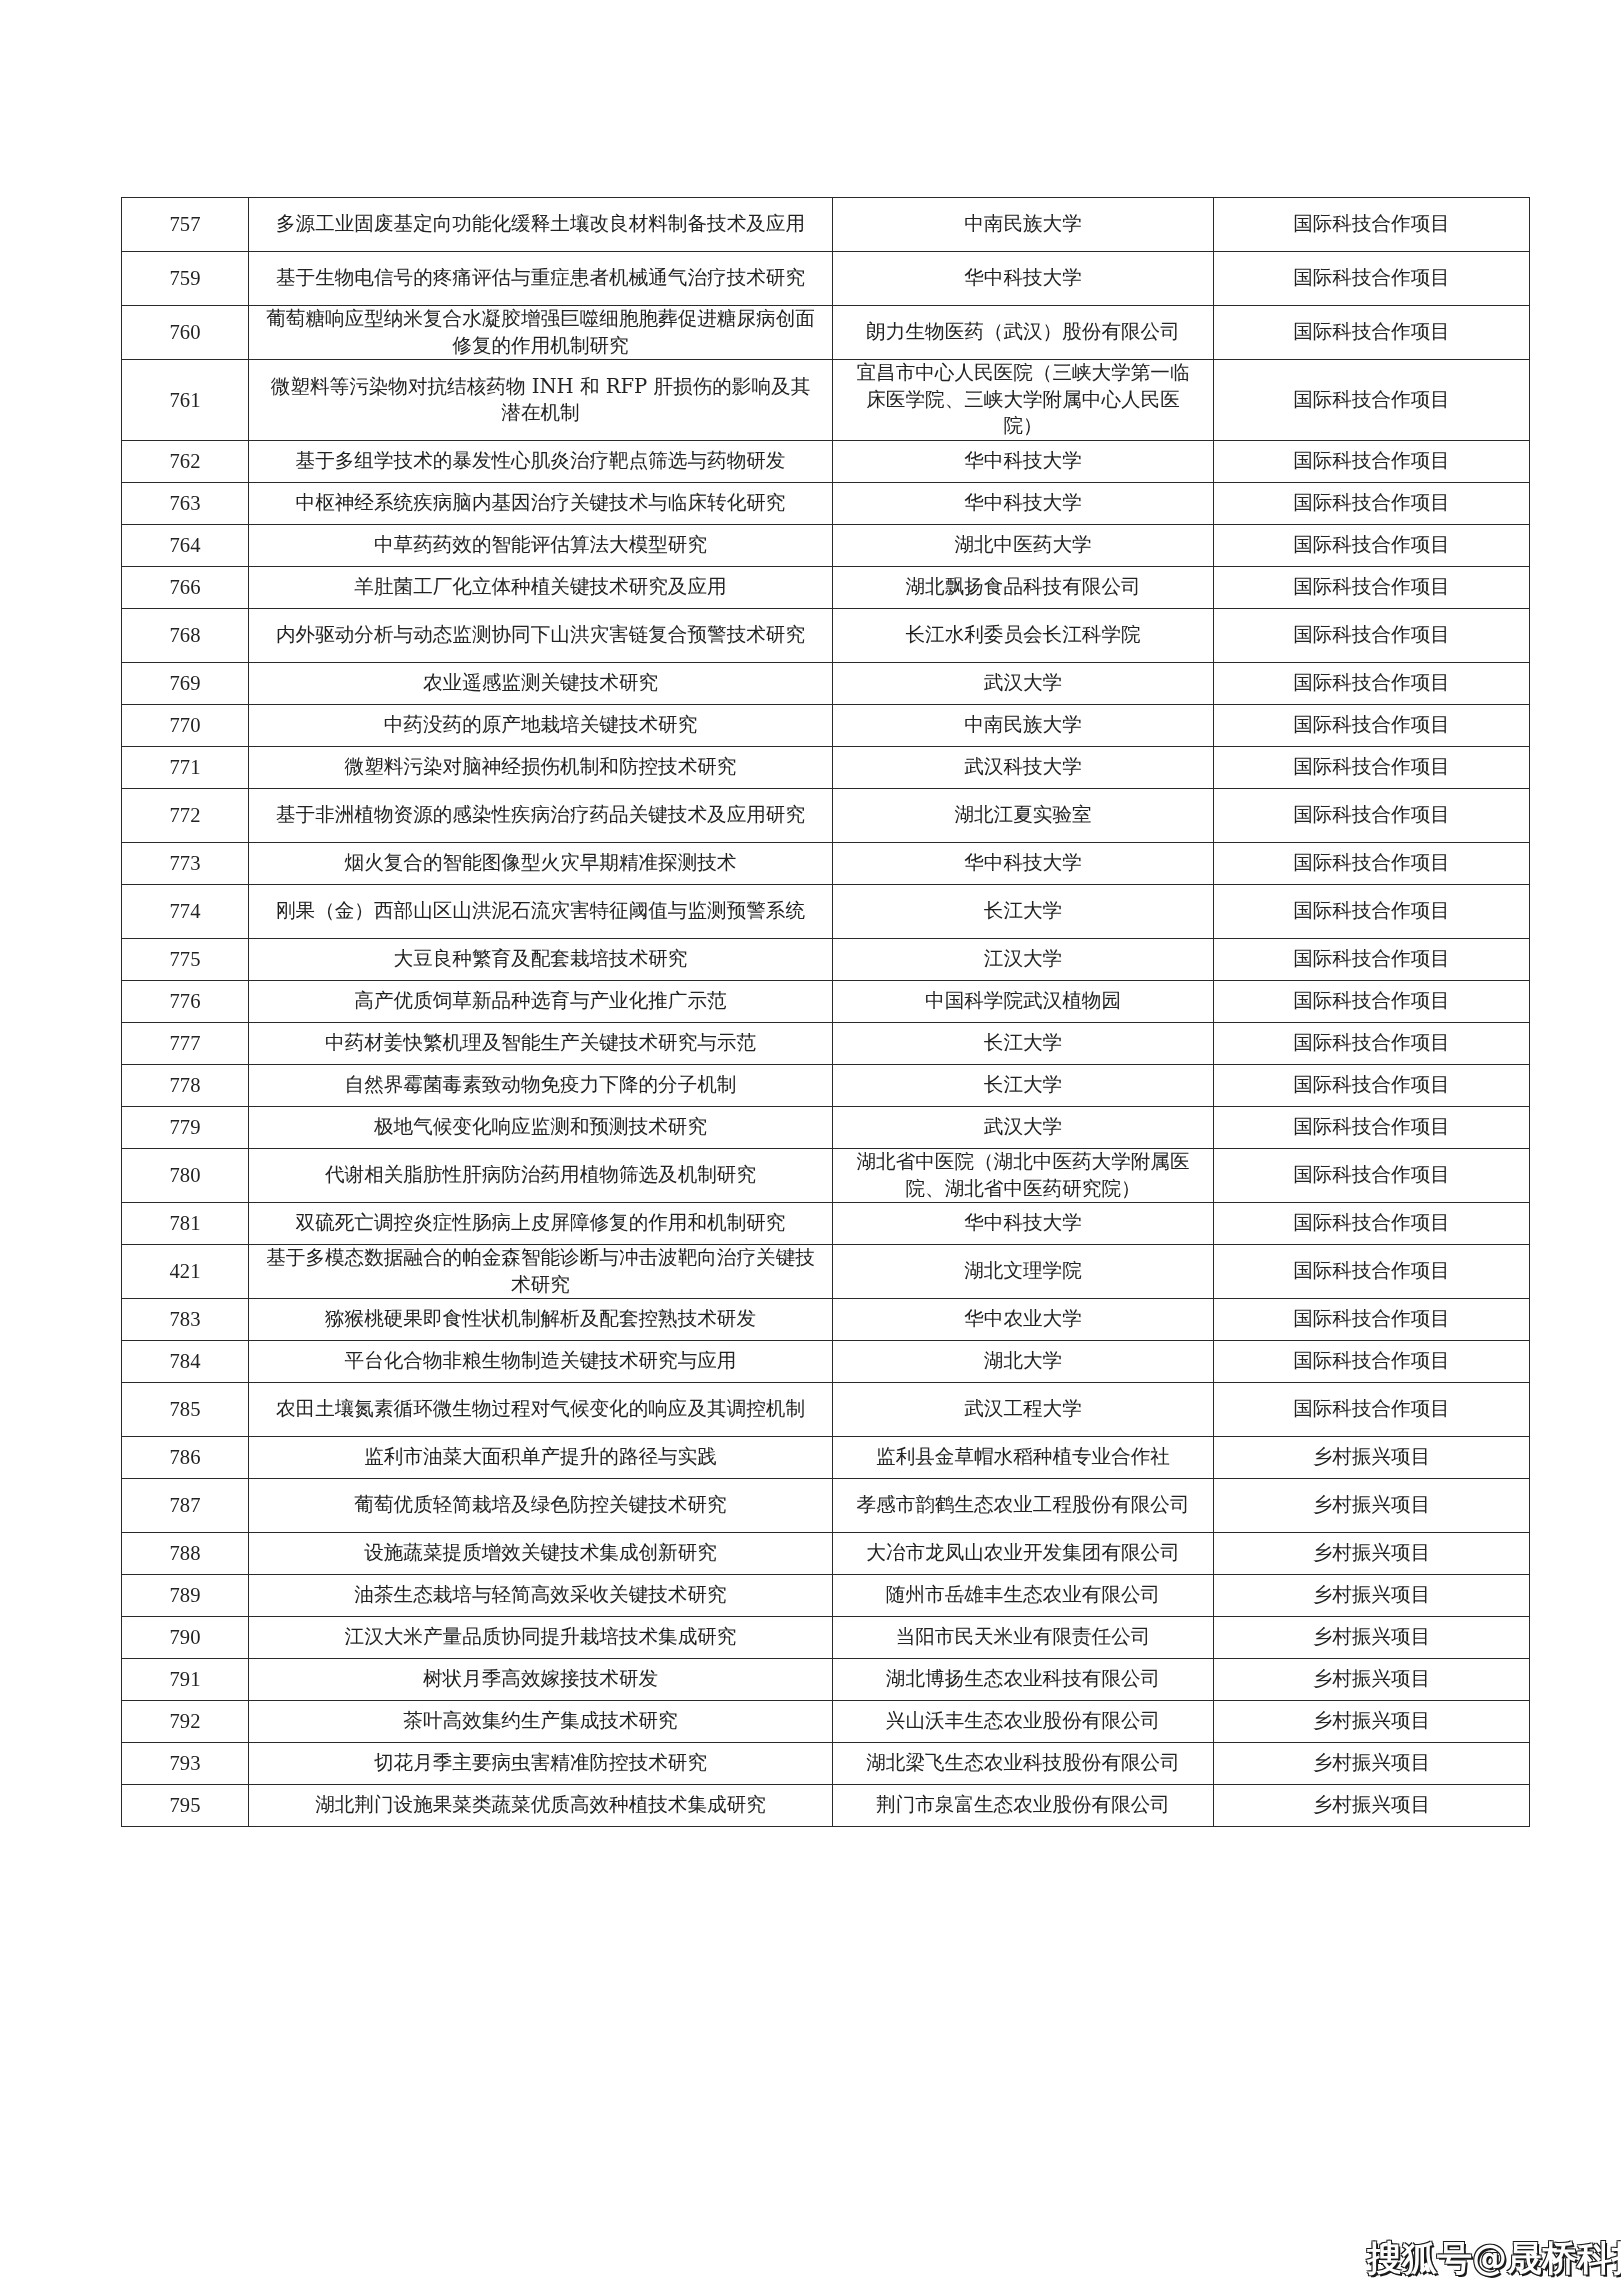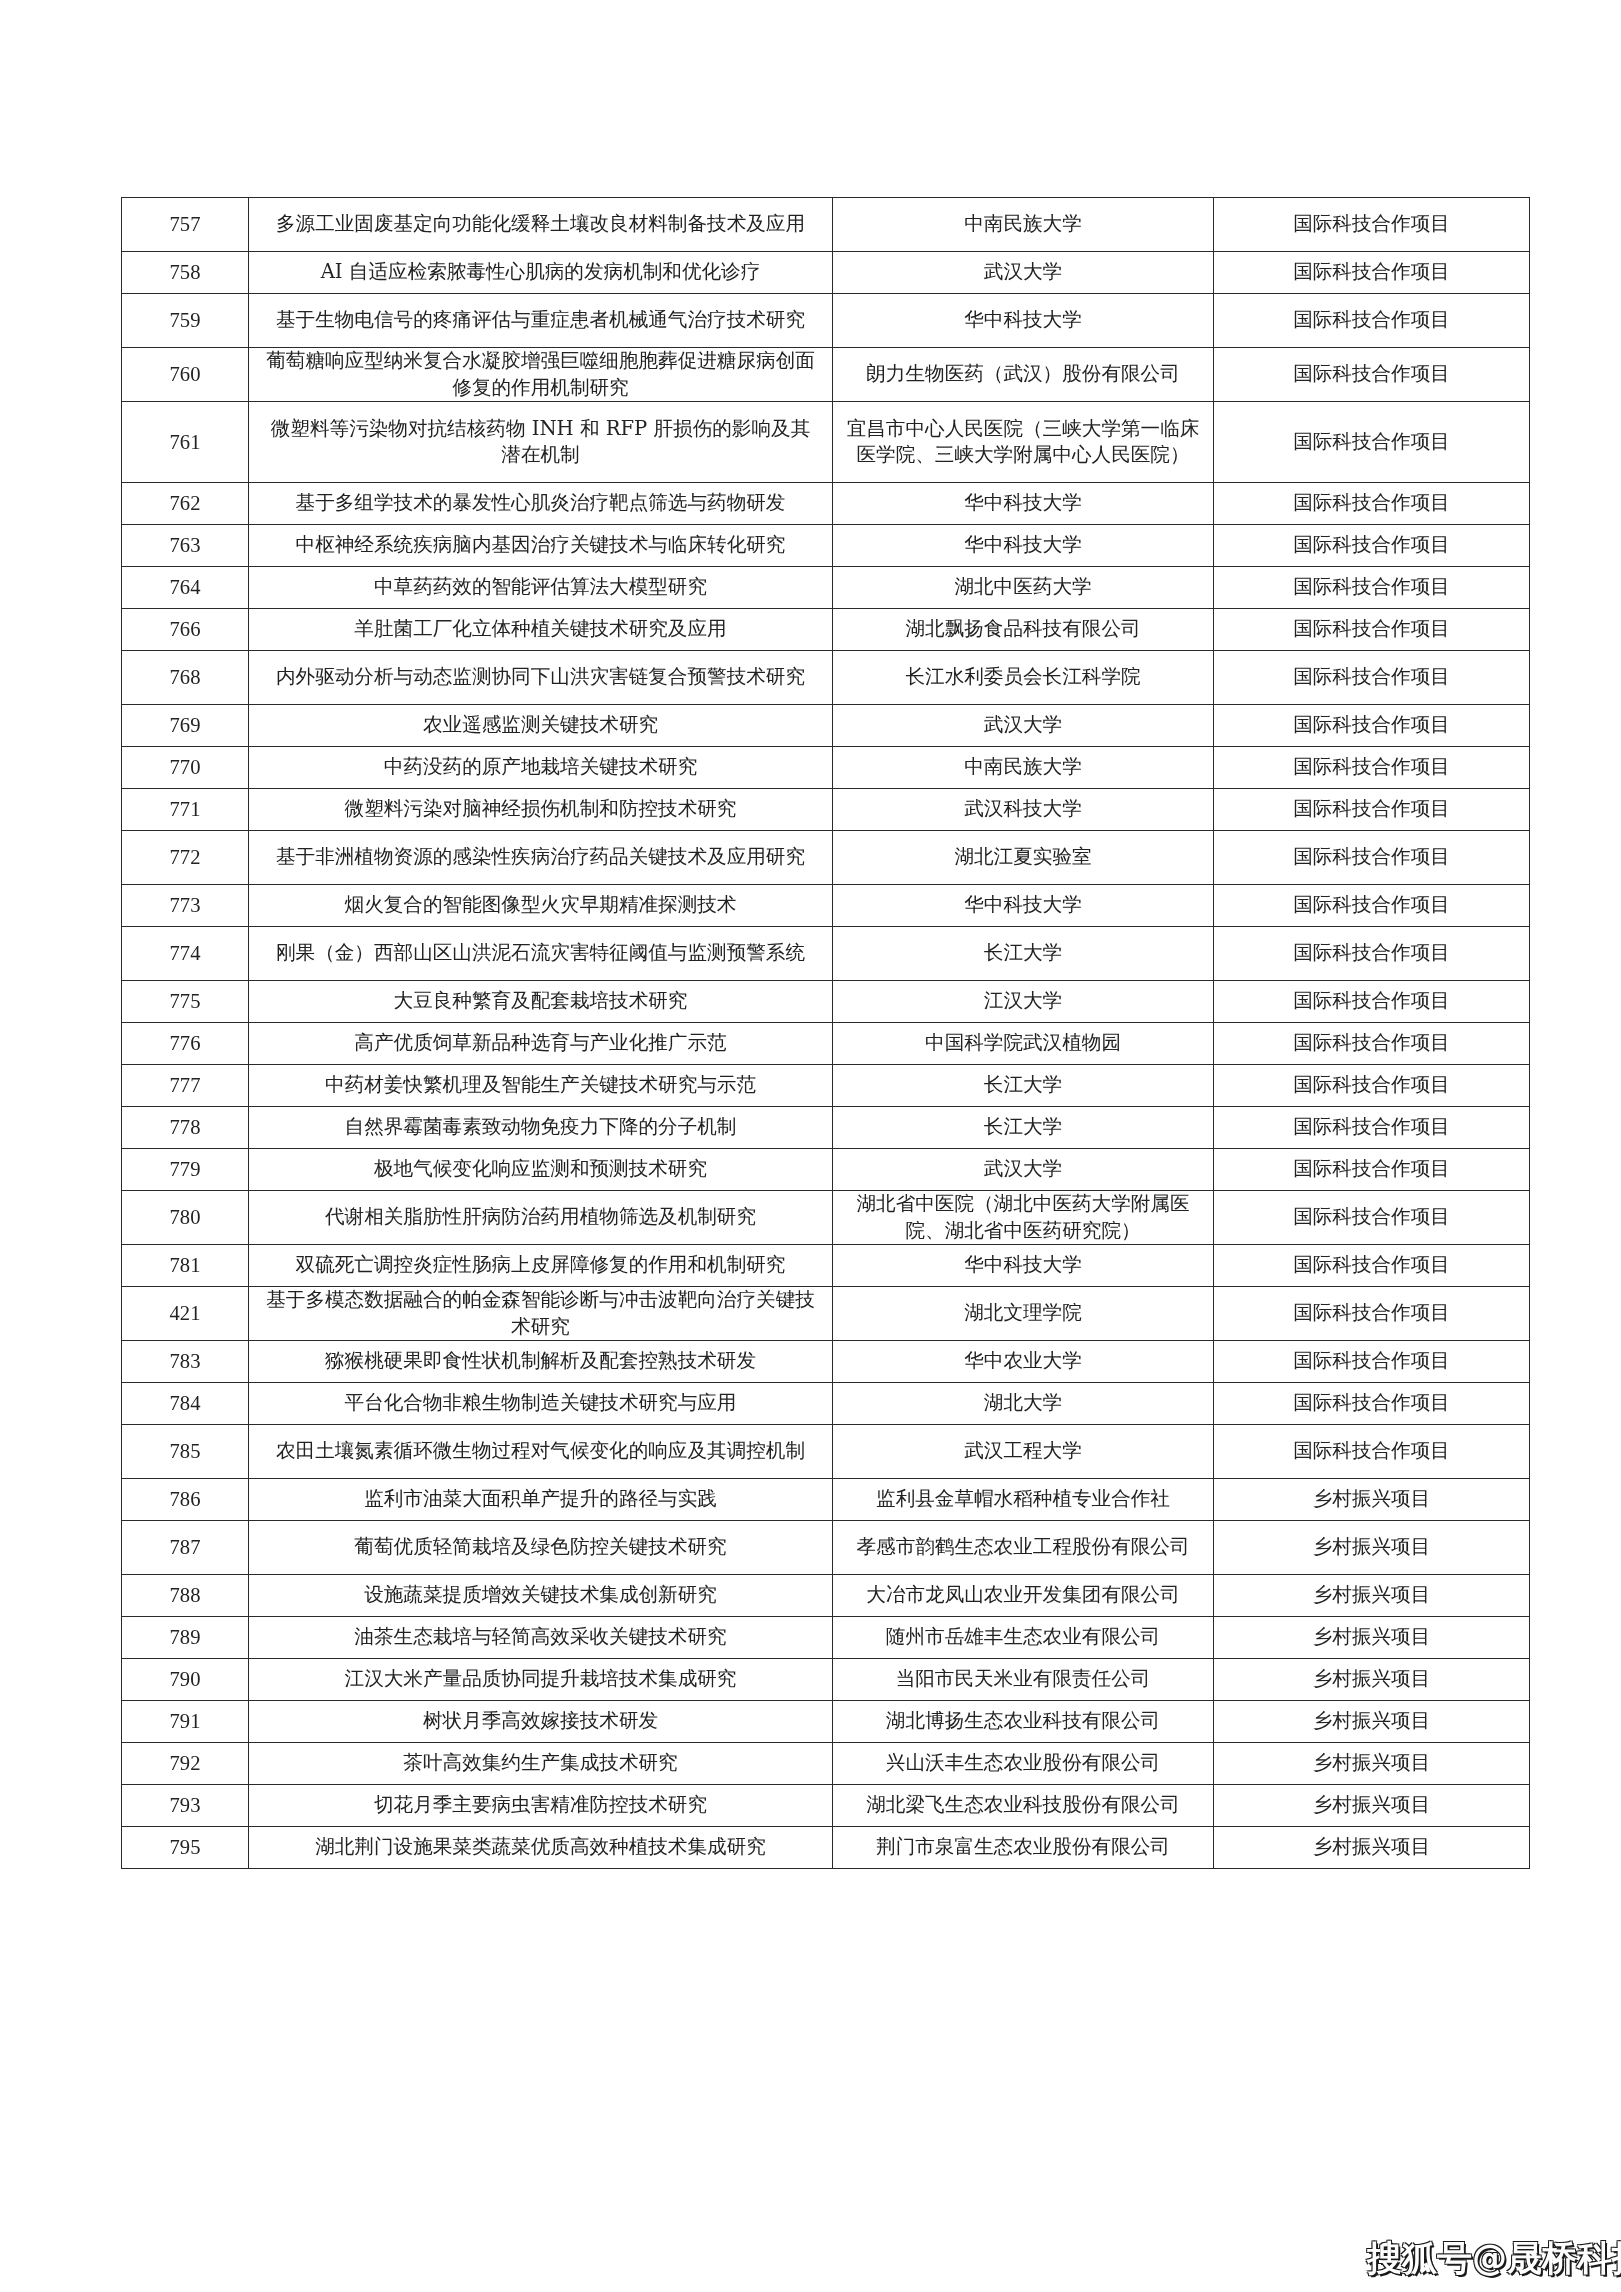--- a/index.html
+++ b/index.html
@@ -31,21 +31,21 @@
     line-height: 26.5px;
     padding: 0 13.7px;
     color: #222222;
     word-break: break-all;
   }
   table.grid td.no {
     font-family: "Liberation Serif", "DejaVu Serif", serif;
     font-size: 20.6px;
     padding: 0;
   }
-  table.grid td.org { padding: 0 13px; margin-left: 22px; }
+  table.grid td.org { padding: 0 23px; margin-left: 22px; }
   table.grid td.cat { padding: 0 7.8px; }
   tr.h1 td { height: 41px; }
   tr.h2 td { height: 53px; }
   tr.h3 td { height: 80px; }
   col.c-no { width: 127px; }
   col.c-title { width: 584px; }
   col.c-org { width: 381px; }
   col.c-cat { width: 316px; }
 
   .watermark {
@@ -72,26 +72,20 @@
         <col class="c-org">
         <col class="c-cat">
     </colgroup>
     <tbody id="rows">
         <tr class="h2">
     <td class="no">757</td>
     <td class="title">多源工业固废基定向功能化缓释土壤改良材料制备技术及应用</td>
     <td class="org">中南民族大学</td>
     <td class="cat">国际科技合作项目</td>
   </tr>
-        <tr class="h1">
-    <td class="no">758</td>
-    <td class="title">AI 自适应检索脓毒性心肌病的发病机制和优化诊疗</td>
-    <td class="org">武汉大学</td>
-    <td class="cat">国际科技合作项目</td>
-  </tr>
         <tr class="h2">
     <td class="no">759</td>
     <td class="title">基于生物电信号的疼痛评估与重症患者机械通气治疗技术研究</td>
     <td class="org">华中科技大学</td>
     <td class="cat">国际科技合作项目</td>
   </tr>
         <tr class="h2">
     <td class="no">760</td>
     <td class="title">葡萄糖响应型纳米复合水凝胶增强巨噬细胞胞葬促进糖尿病创面修复的作用机制研究</td>
     <td class="org">朗力生物医药（武汉）股份有限公司</td>

